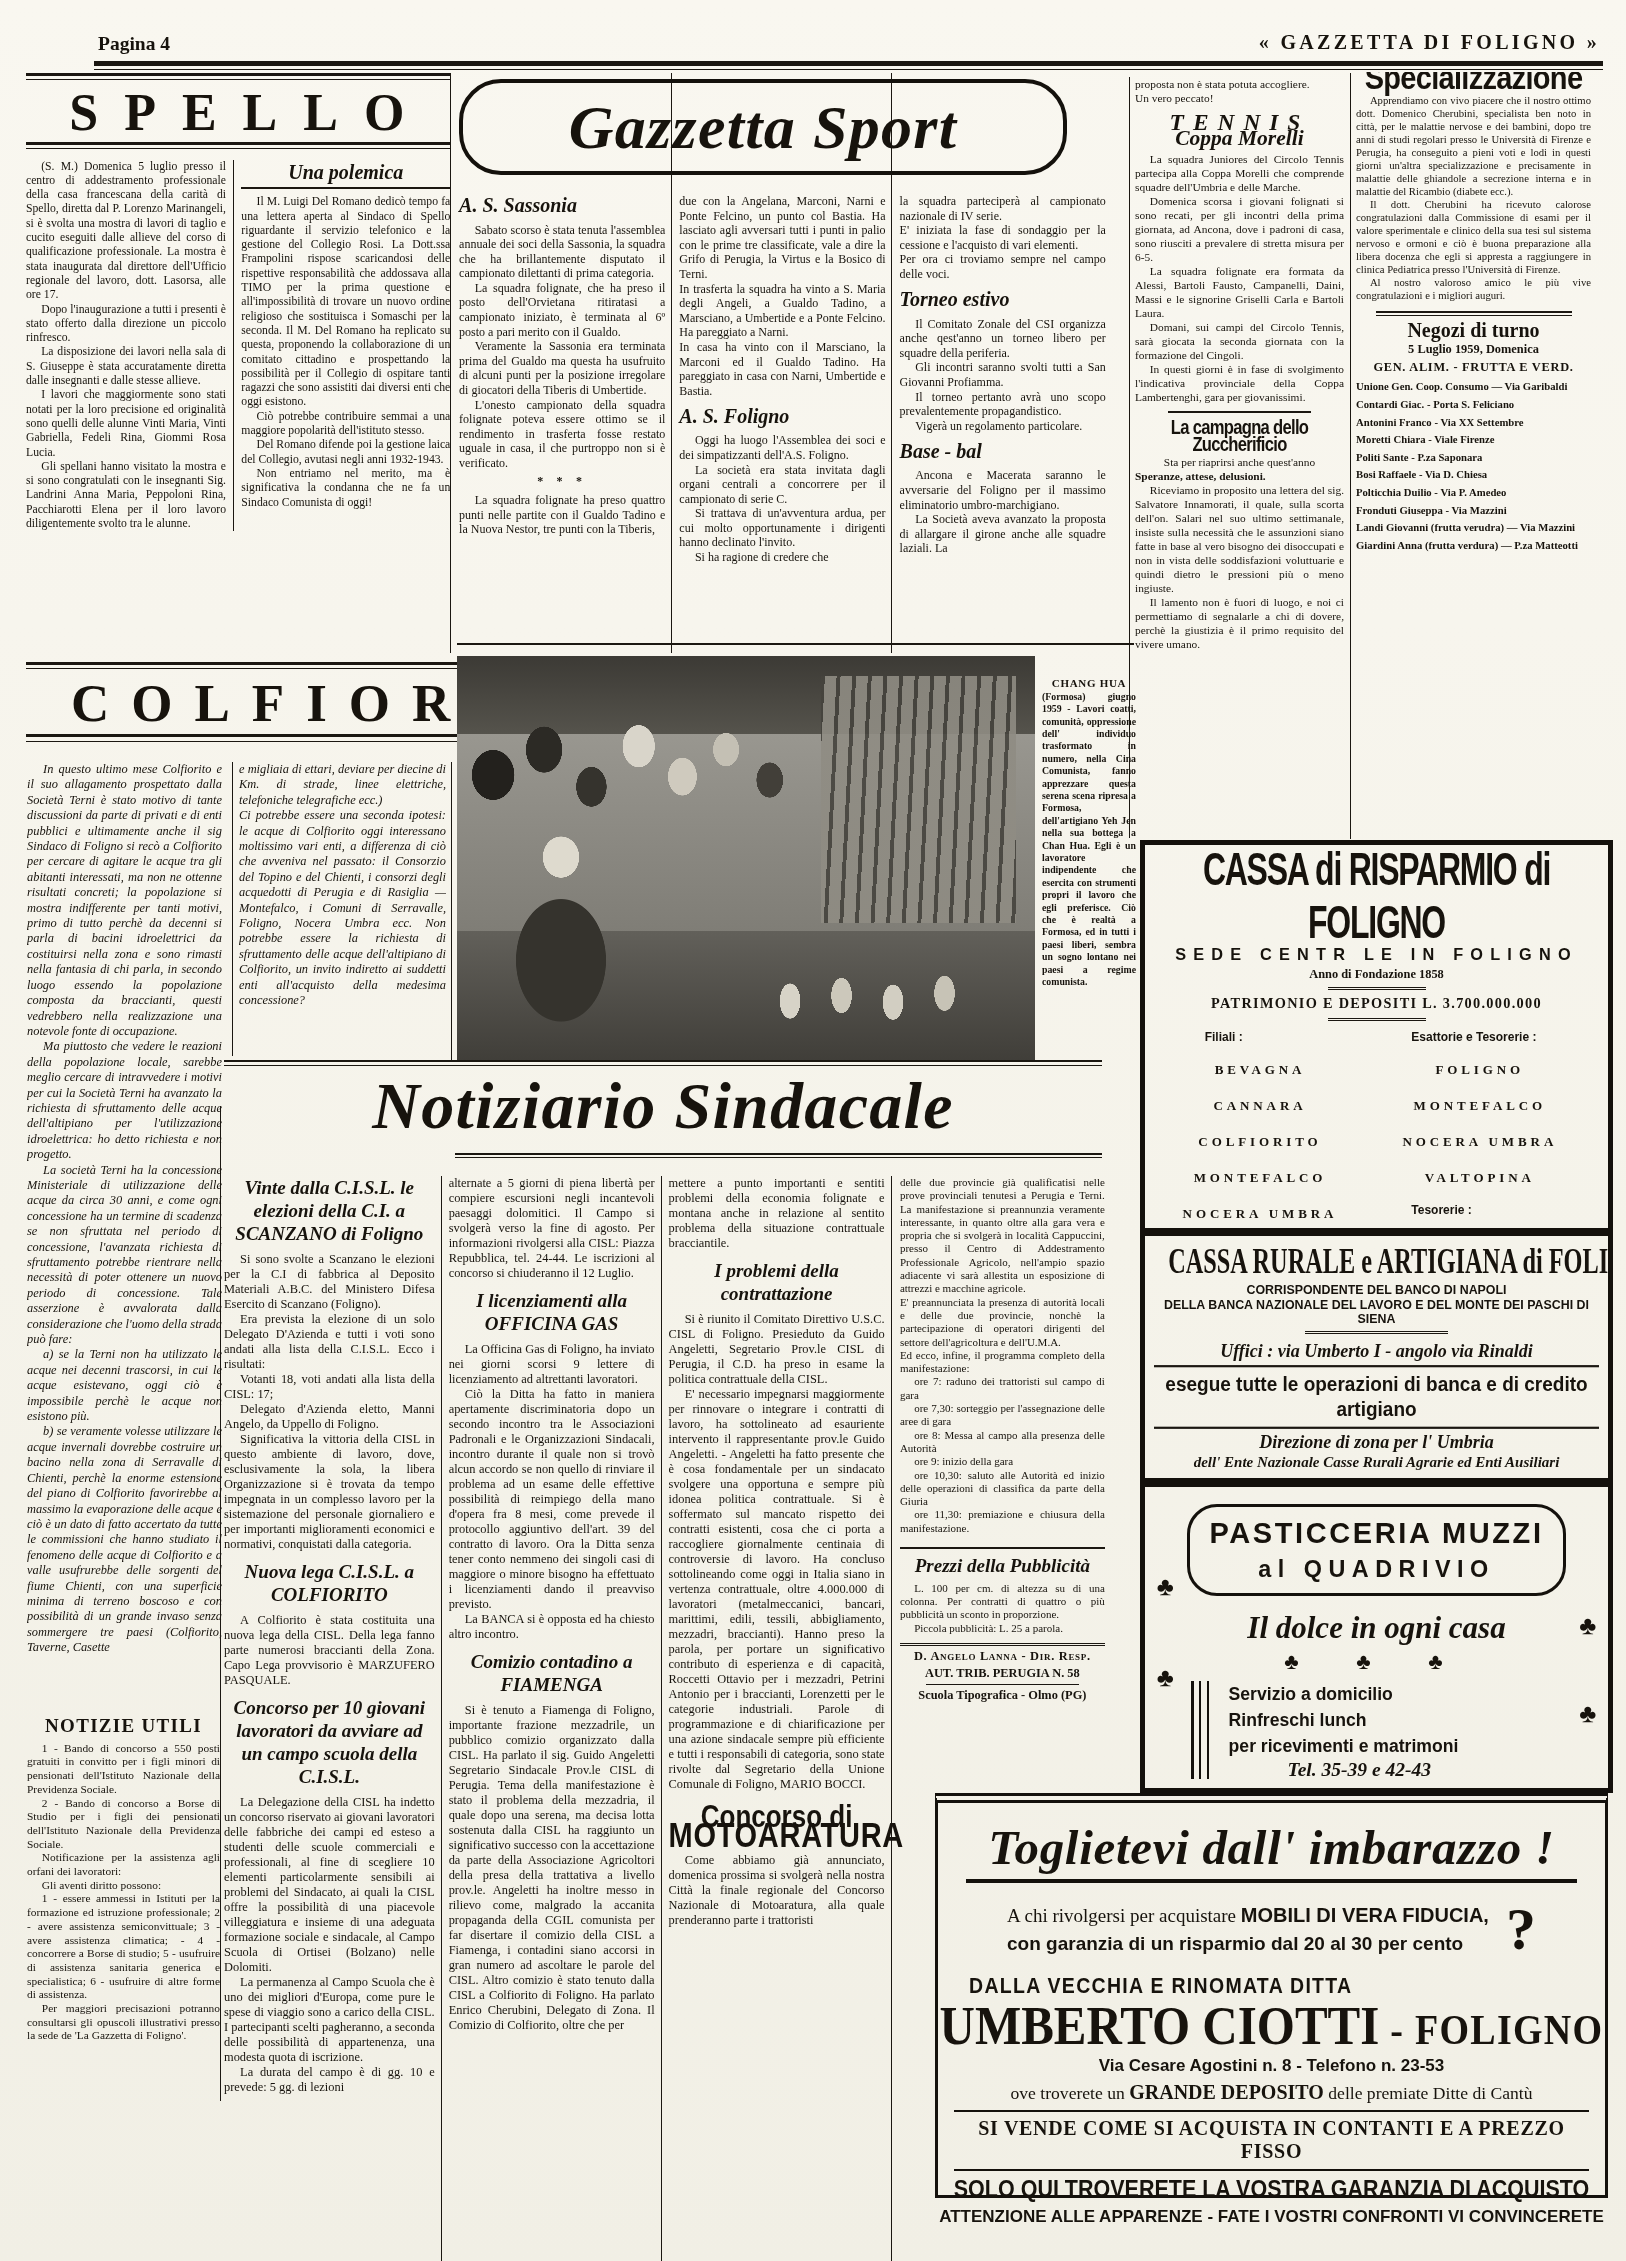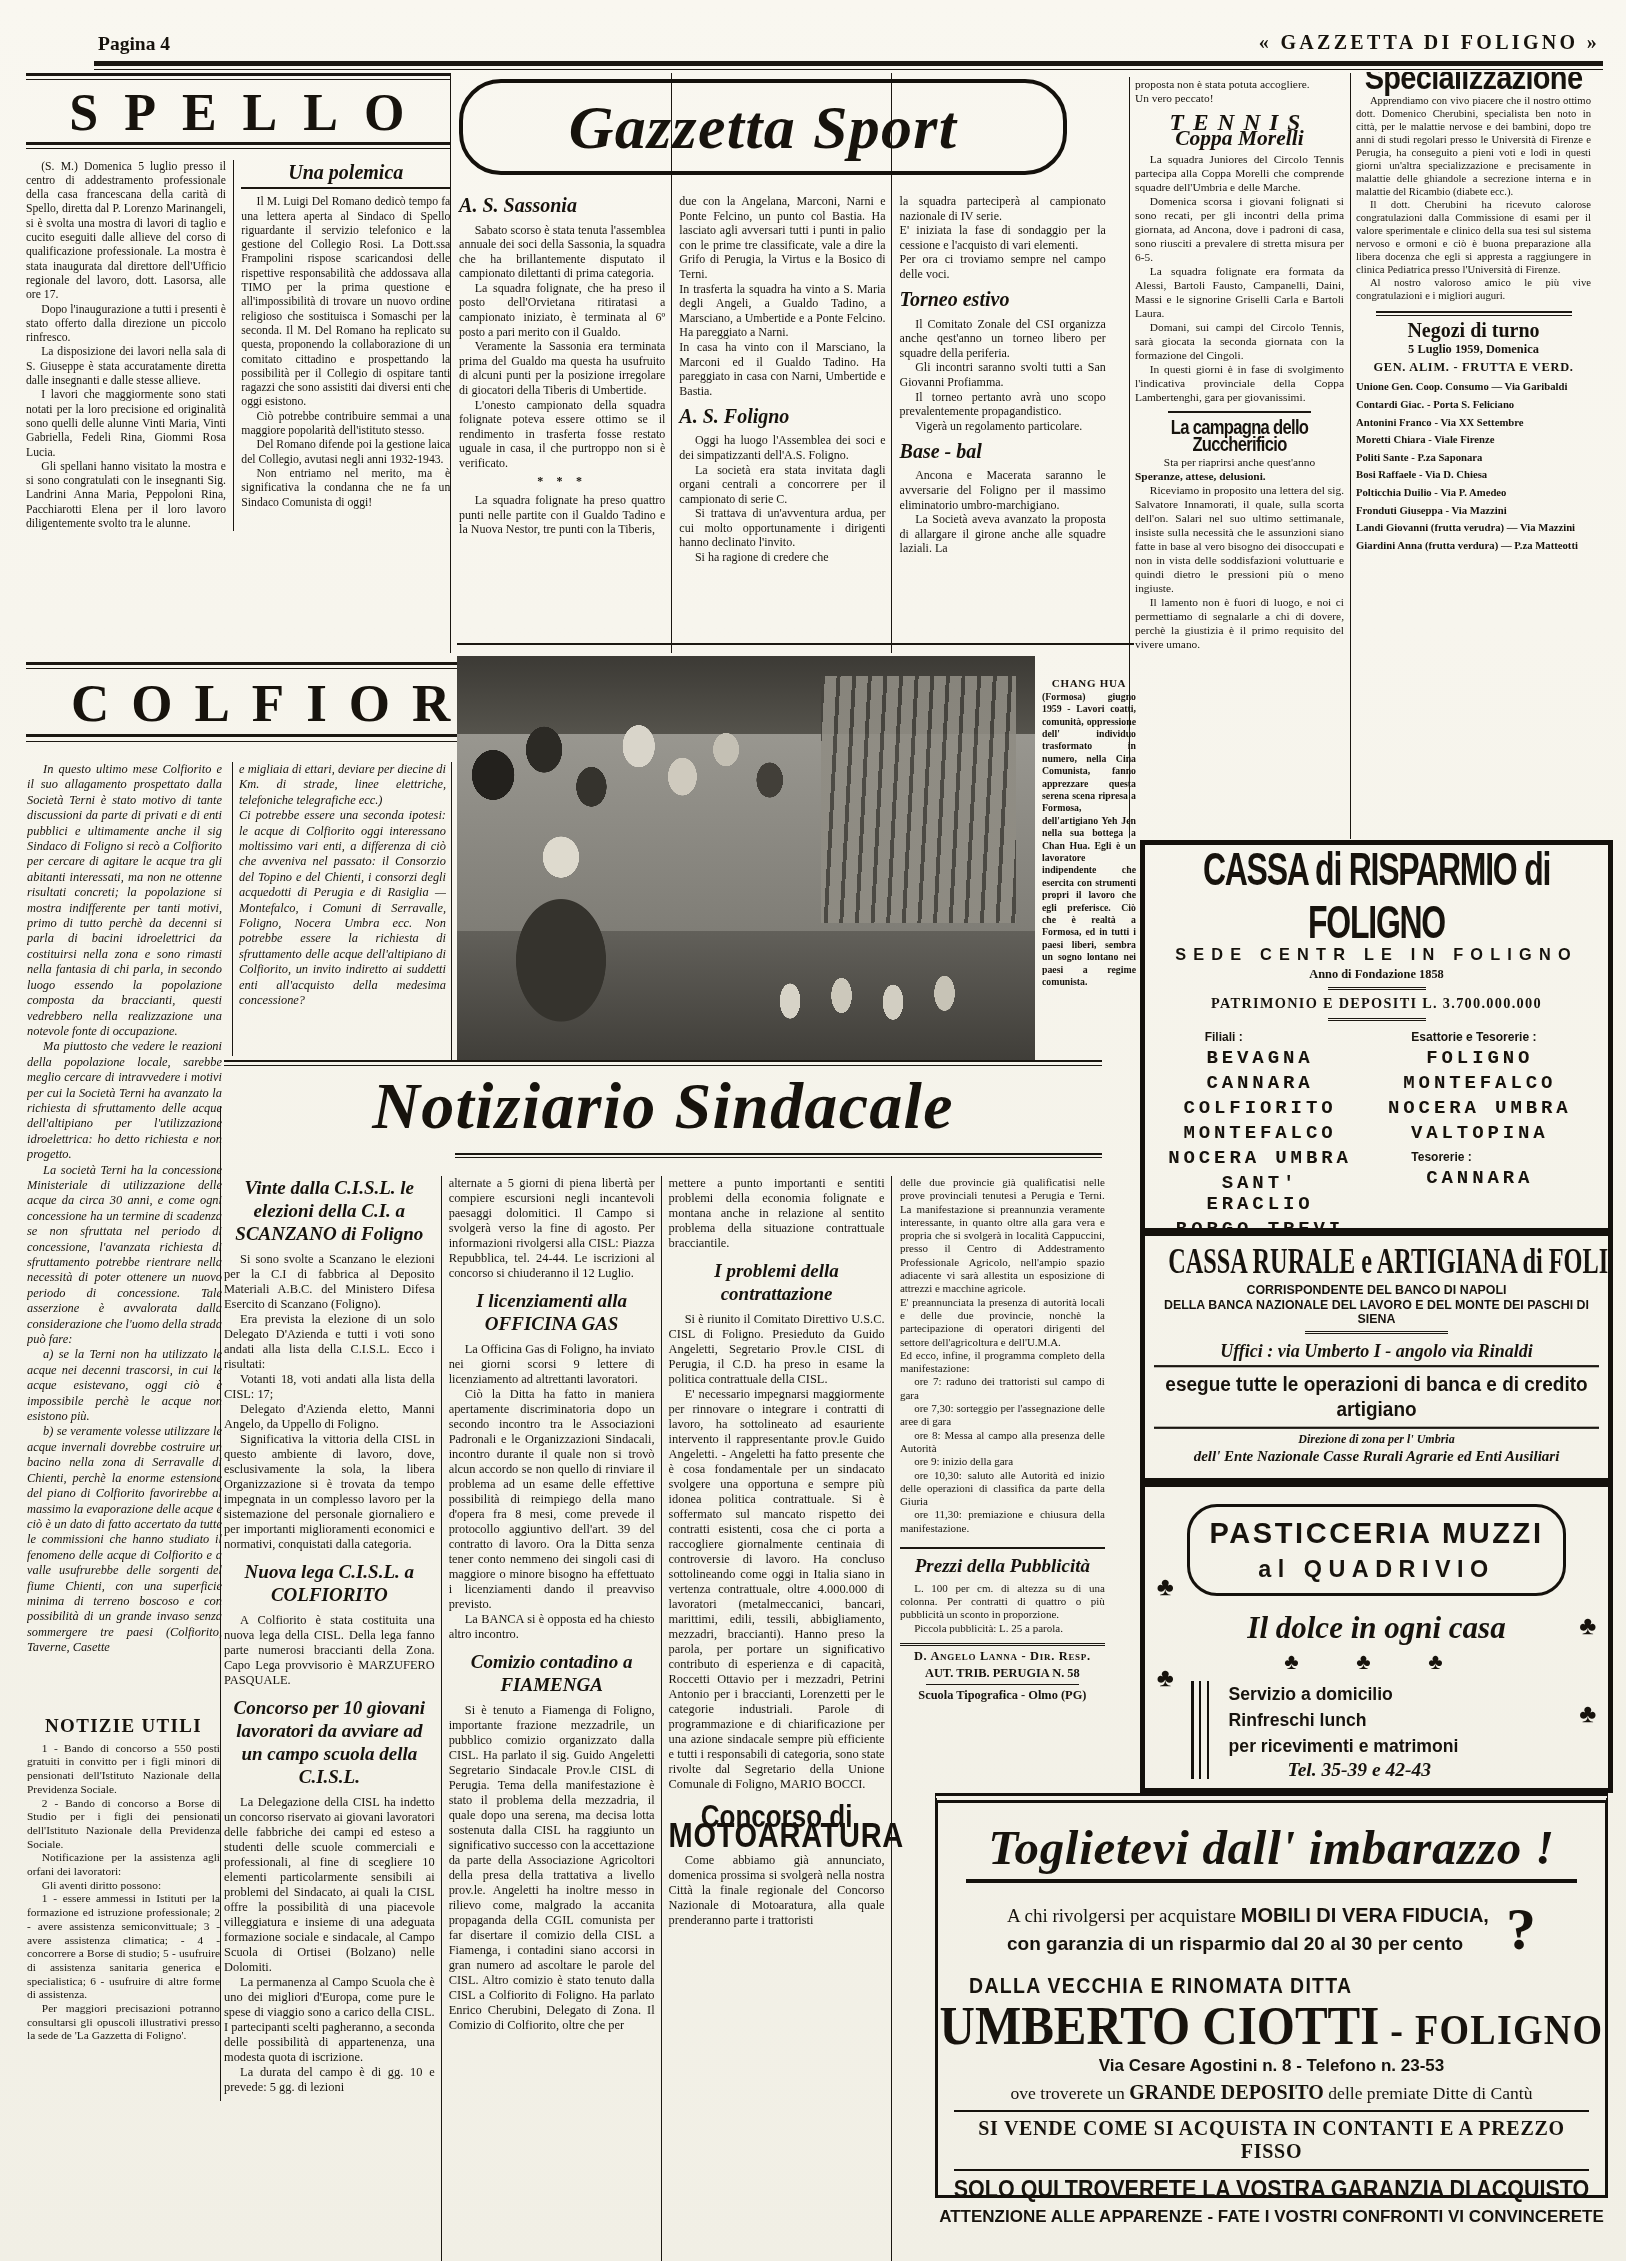--- a/index.html
+++ b/index.html
@@ -107,31 +107,31 @@
   .cassa-t{font-family:"Liberation Sans",sans-serif;font-weight:bold;font-size:34px;text-align:center;
            letter-spacing:-1.3px;margin:11.7px 0 2.6px;transform:scale(.94,1.35);}
   .cassa-s{font-family:"Liberation Sans",sans-serif;font-weight:bold;font-size:16.3px;letter-spacing:7.2px;text-align:center;margin:10.4px 0 2.6px;}
   .cassa-f{font-weight:bold;font-size:12.4px;text-align:center;}
   .minirule{width:98px;margin:5.2px auto;border-top:1.3px solid #1b1711;border-bottom:0.7px solid #1b1711;height:1.3px;}
   .cassa-p{font-weight:bold;font-size:14.3px;letter-spacing:1.3px;text-align:center;}
   .cassa-grid{display:flex;margin:9px 11.7px 0;}
   .cassa-colL{width:47%;}
   .cassa-colR{width:53%;}
   .bank-label{font-family:"Liberation Sans",sans-serif;font-weight:bold;font-size:12px;margin:0 0 3.9px;padding-left:48px;}
-  .bank-item{margin:4px;text-indent:0;font-family:Liberation Mono, monospace;font-weight:bold;
-             font-size:19px;letter-spacing:3.9px;line-height:21px;text-align:center;}
+  .bank-item{margin:15px;text-indent:0;font-family:Liberation Serif, serif;font-weight:bold;
+             font-size:13px;letter-spacing:3.9px;line-height:21px;text-align:center;}
   .cassa-b1{font-family:"Liberation Sans",sans-serif;font-weight:bold;font-size:19px;text-align:center;margin:6.5px 0 1.3px;}
 
   .ad-rurale{left:1140px;top:1231px;width:463px;height:242px;}
   .rur-t{font-weight:bold;font-size:27px;text-align:center;margin:10.4px 0 5.2px;transform:scale(.9,1.3);white-space:nowrap;}
   .rur-s{font-family:"Liberation Sans",sans-serif;font-weight:bold;font-size:12.4px;text-align:center;margin:1.3px 6.5px;}
   .rur-u{font-style:italic;font-weight:bold;font-size:18px;text-align:center;margin:6.5px 0;}
   .rur-box{margin:5.2px 9px;border-top:2px solid #1b1711;border-bottom:2px solid #1b1711;padding:5.2px 0;
            font-family:"Liberation Sans",sans-serif;font-weight:bold;font-size:19px;text-align:center;transform:scaleY(1.1);}
-  .rur-d{font-style:italic;font-weight:bold;font-size:12px;text-align:center;margin:1.3px 0;}
+  .rur-d{font-style:italic;font-weight:bold;font-size:18px;text-align:center;margin:1.3px 0;}
 
   .ad-muzzi{left:1140px;top:1482px;width:463px;height:301px;border-width:5.9px;}
   .muzzi-plate{margin:17px 42px 0;border:3.9px solid #14110c;border-radius:30px;padding:10.4px 3.9px;text-align:center;}
   .muzzi-t1{font-family:"Liberation Sans",sans-serif;font-weight:bold;font-size:29px;letter-spacing:2.6px;}
   .muzzi-t2{font-family:"Liberation Sans",sans-serif;font-weight:bold;font-size:23.4px;letter-spacing:6.5px;margin-top:5.2px;}
   .muzzi-slogan{font-style:italic;font-weight:bold;font-size:31px;text-align:center;margin:14.3px 0 2.6px;}
   .muzzi-deco{text-align:center;font-size:22px;letter-spacing:26px;margin:2.6px 0 6.5px;}
   .muzzi-bottom{display:flex;margin:3.9px 19.5px 0 46px;}
   .muzzi-bars{width:22px;height:98px;margin-right:15.6px;
       background:repeating-linear-gradient(90deg,#14110c 0 2.6px,transparent 2.6px 7.8px);}

